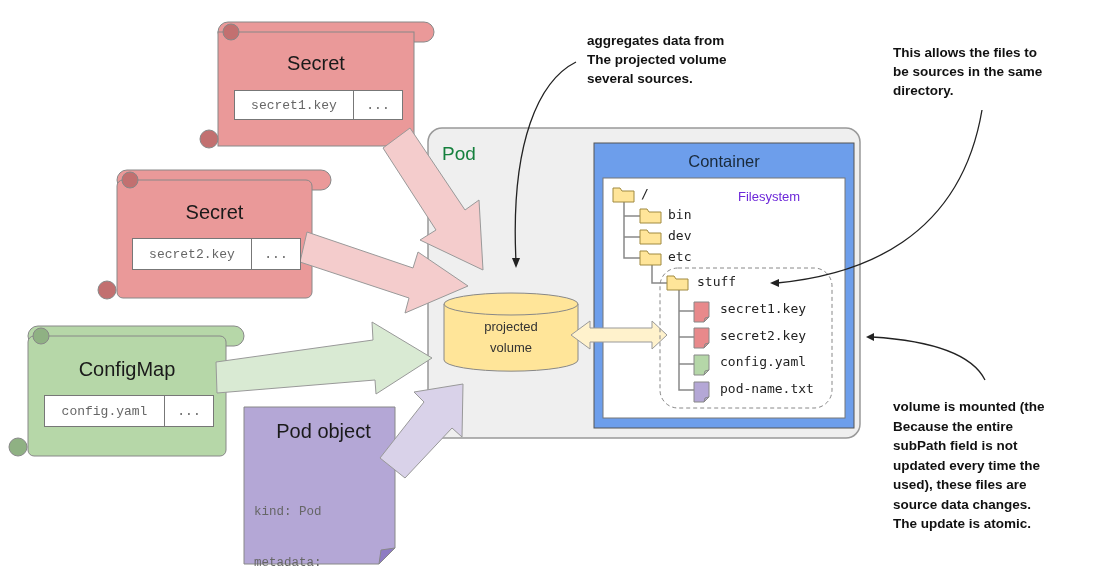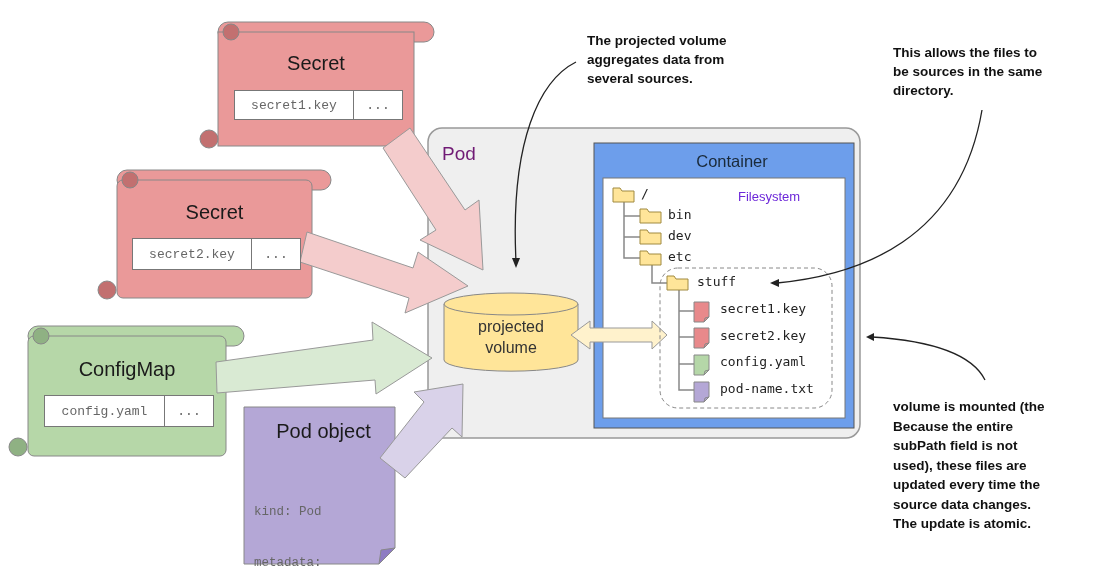--- a/index.html
+++ b/index.html
@@ -114,51 +114,51 @@
 
 <div class="abs title" style="left:244px;top:420px;width:159px;">Pod object</div>
 <div class="abs mono" style="left:254px;top:470px;font-size:12.5px;line-height:17px;white-space:pre;">
   <div>kind: Pod</div>
   <div>metadata:</div>
   
   
   
 </div>
 
-<div class="abs" style="left:442px;top:143px;font-size:19px;color:#701a75;">Pod</div>
+<div class="abs" style="left:442px;top:143px;font-size:19px;color:#15803d;">Pod</div>
 
-<div class="abs" style="left:444px;top:316px;width:134px;text-align:center;font-size:16px;line-height:21px;color:#333;">
+<div class="abs" style="left:444px;top:316px;width:134px;text-align:center;font-size:13px;line-height:21px;color:#333;">
   <div>projected</div>
   <div>volume</div>
 </div>
 
-<div class="abs" style="left:594px;top:152px;width:260px;text-align:center;font-size:16.5px;color:#1a2a3a;padding-left:8px;">Container</div>
+<div class="abs" style="left:594px;top:152px;width:260px;text-align:center;font-size:16.5px;color:#1a2a3a;">Container</div>
 <div class="abs" style="left:738px;top:189px;font-size:13px;color:#6d28d9;">Filesystem</div>
 
 <div class="abs fs" style="left:641px;top:186px;">/</div>
 <div class="abs fs" style="left:668px;top:207px;">bin</div>
 <div class="abs fs" style="left:668px;top:228px;">dev</div>
 <div class="abs fs" style="left:668px;top:249px;">etc</div>
 <div class="abs fs" style="left:697px;top:274px;">stuff</div>
 <div class="abs fs" style="left:720px;top:301px;">secret1.key</div>
 <div class="abs fs" style="left:720px;top:328px;">secret2.key</div>
 <div class="abs fs" style="left:720px;top:354px;">config.yaml</div>
 <div class="abs fs" style="left:720px;top:381px;">pod-name.txt</div>
 
 <div class="abs note" style="left:587px;top:31px;">
+  <div>aggregates data from</div>
   <div>The projected volume</div>
-  <div>aggregates data from</div>
   <div>several sources.</div>
 </div>
 <div class="abs note" style="left:893px;top:43px;">
   <div>This allows the files to</div>
   <div>be sources in the same</div>
   <div>directory.</div>
 </div>
 <div class="abs note" style="left:893px;top:397px;line-height:19.5px;">
   <div>volume is mounted (the</div>
   <div>Because the entire</div>
   <div>subPath field is not</div>
+  <div>updated every time the</div>
   <div>used), these files are</div>
-  <div>updated every time the</div>
   <div>source data changes.</div>
   <div>The update is atomic.</div>
 </div>
 
 </body></html>

